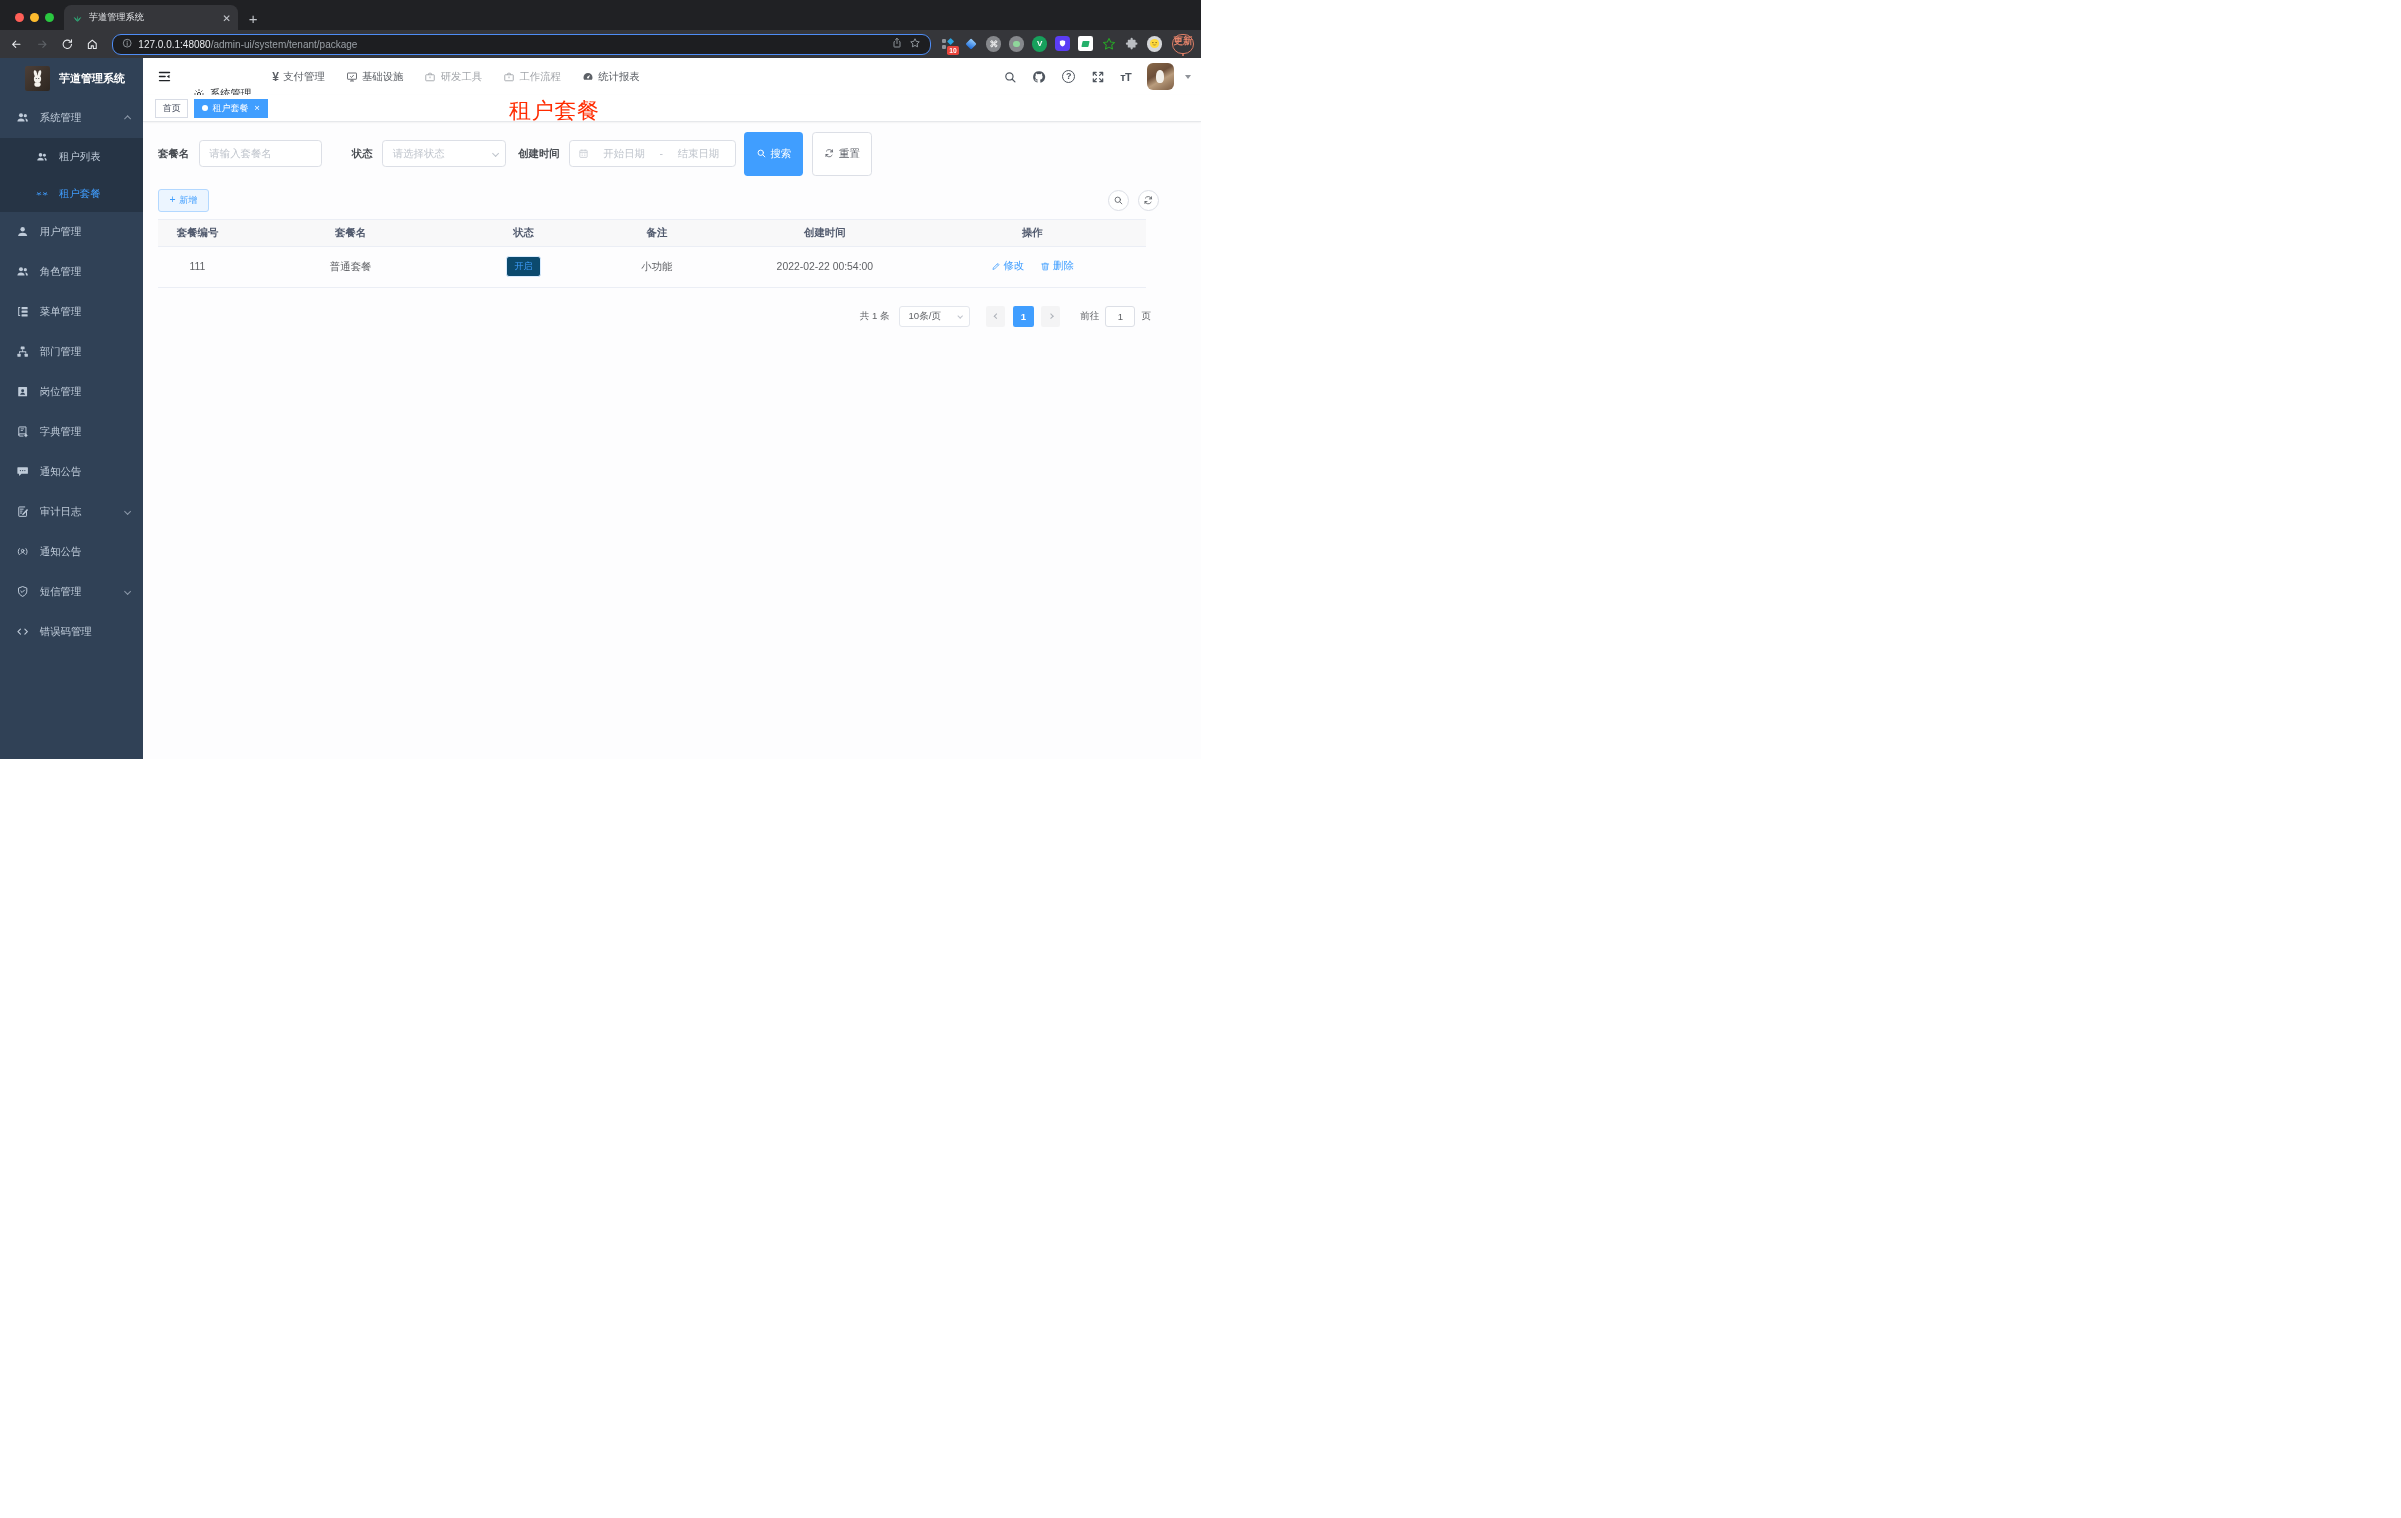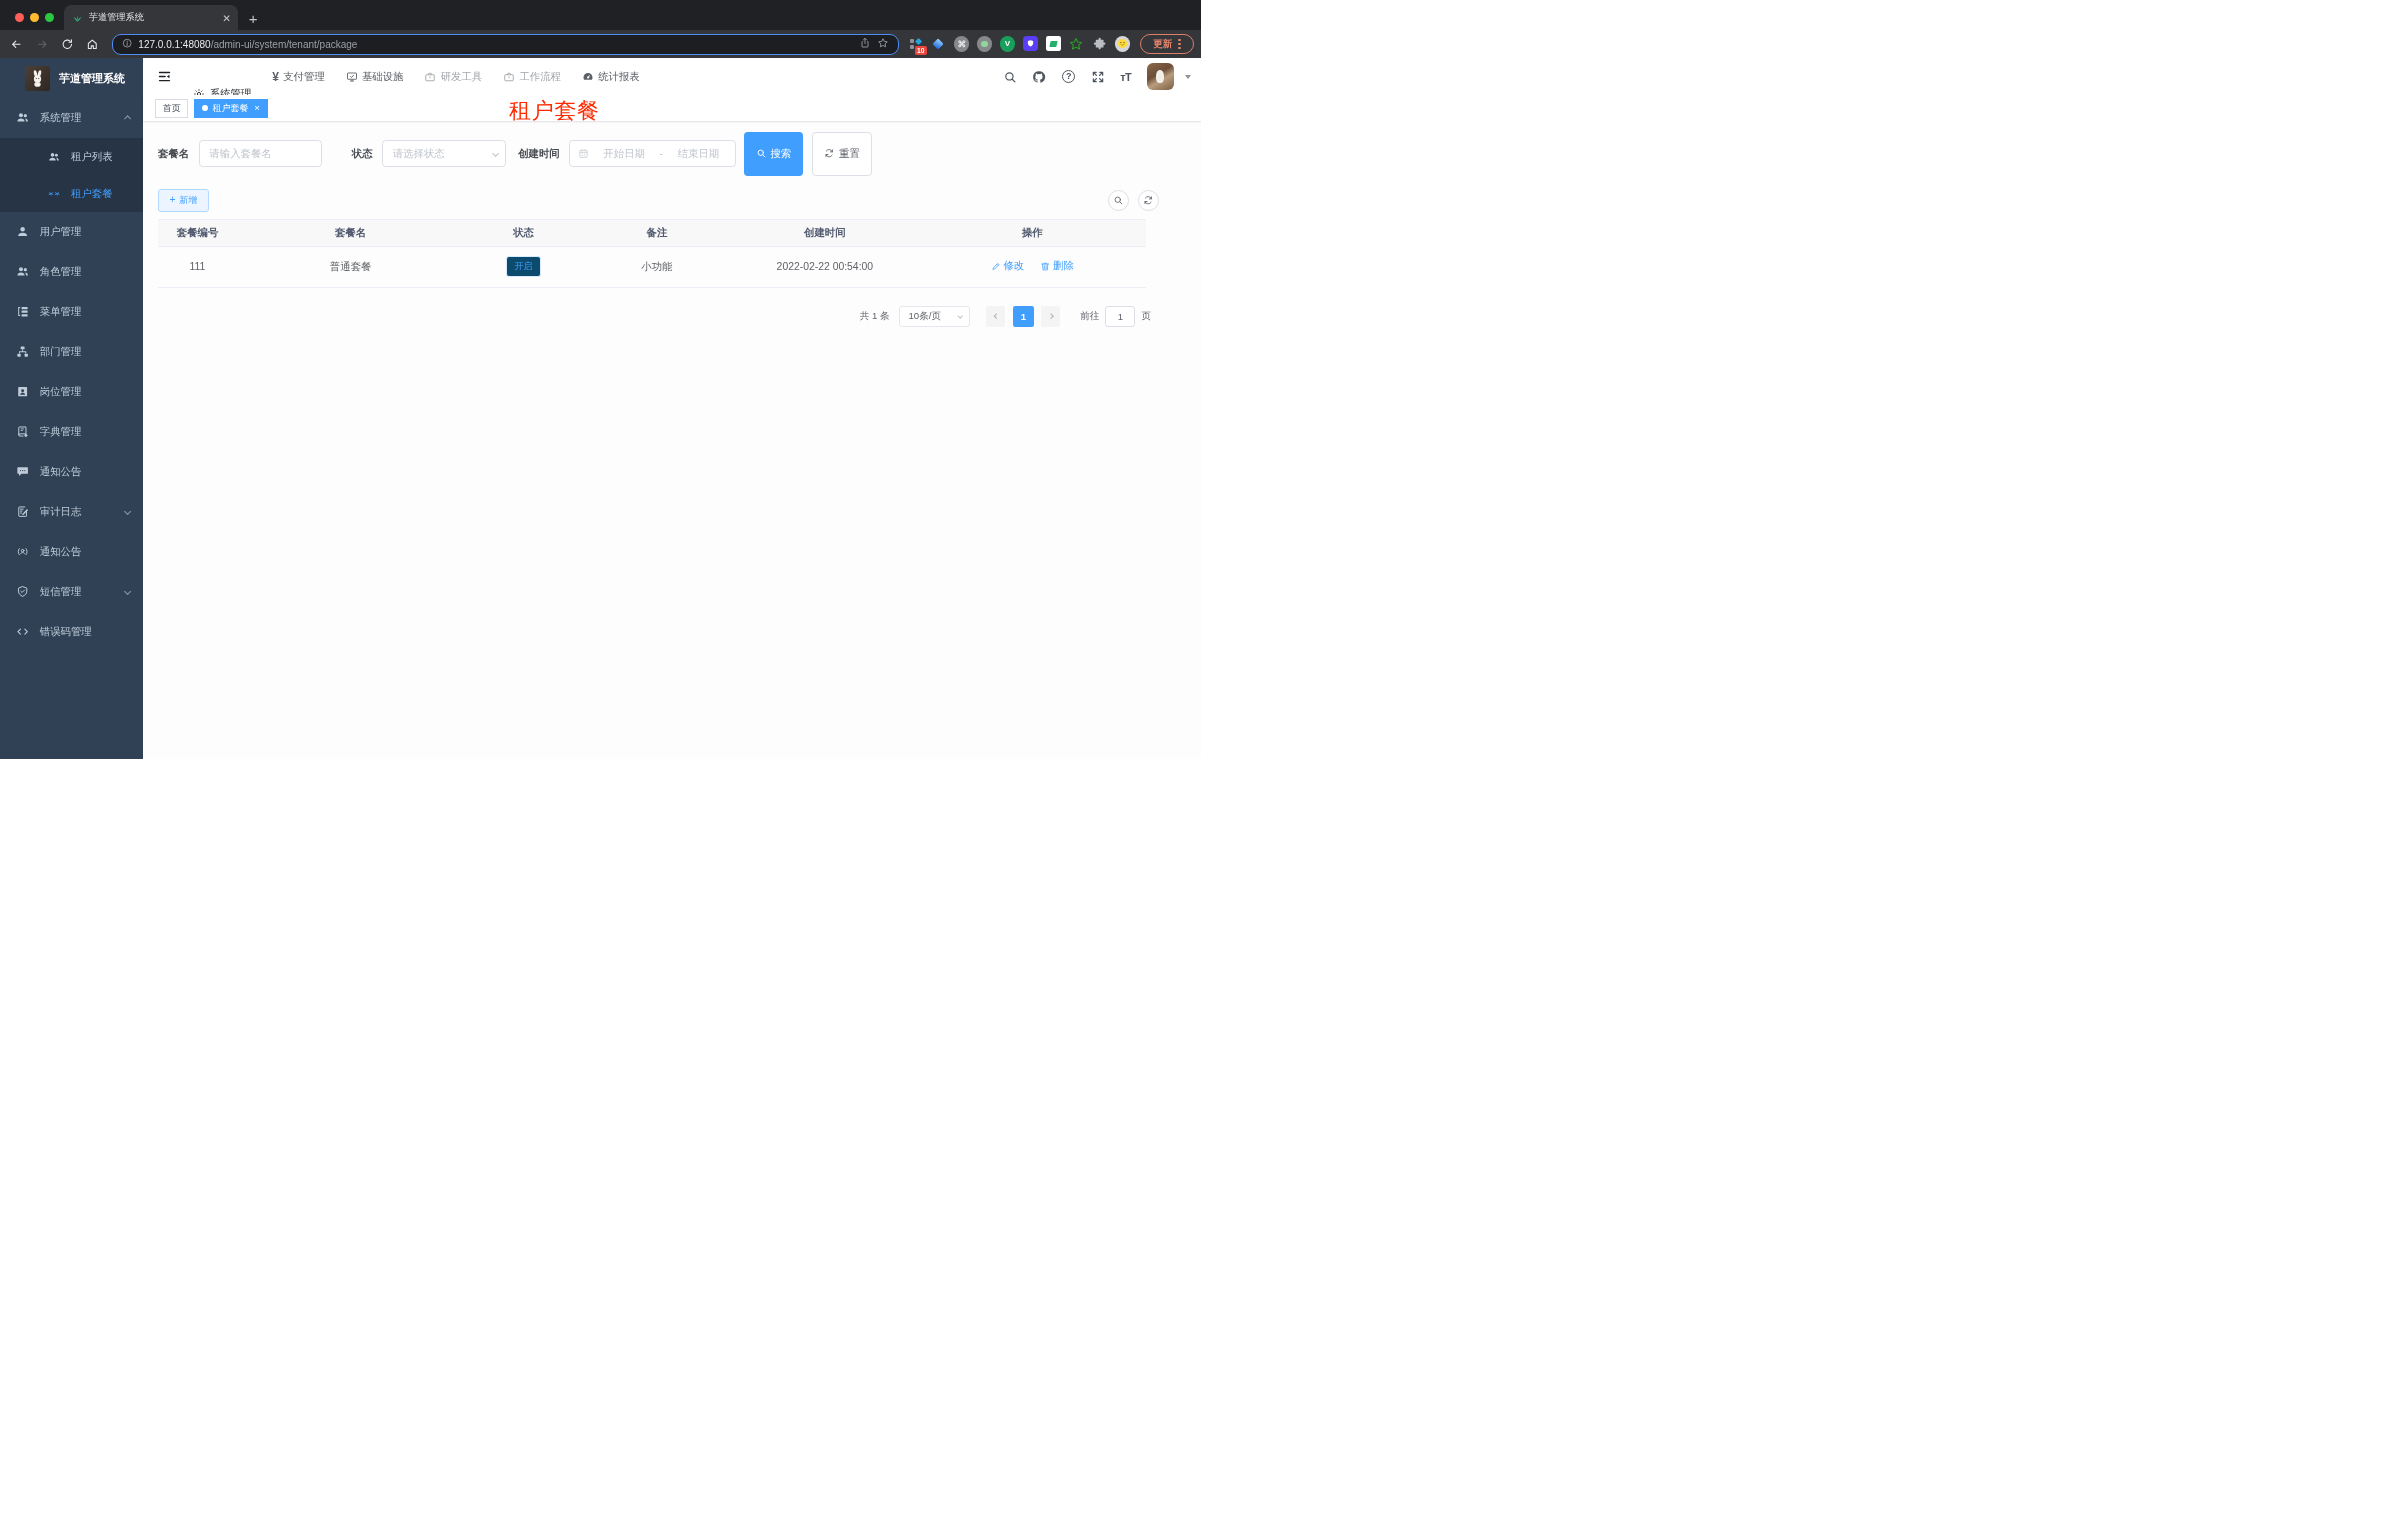--- a/index.html
+++ b/index.html
@@ -27,38 +27,38 @@
   .url-text { flex:1; font-size:10px; white-space:nowrap; overflow:hidden; }
   .url-host { color:#e8eaed; }
   .url-path { color:#9aa0a6; }
   .urlicon svg { width:12px; height:12px; }
   .extras { display:flex; align-items:center; gap:6.7px; }
   .ext { width:16.3px; height:16.3px; position:relative; display:flex; align-items:center; justify-content:center; }
   .badge { position:absolute; bottom:-3px; right:-3px; background:#e8453c; color:#fff;
     font-size:6.7px; padding:0.7px 2.2px; border-radius:1.8px; font-weight:700; line-height:1.1; }
   .update-pill { border:1.5px solid #d9robot;} 
   .update-pill { border:1.5px solid #dd7e66; color:#e4836a; border-radius:11px; height:20px;
-    display:flex; align-items:center; padding:0 12px; gap:6px; font-size:9.6px; font-weight:700; margin-left:3px; }
+    display:flex; align-items:center; padding:0 0; gap:6px; font-size:9.6px; font-weight:700; margin-left:3px;flex-direction:column; }
   .vdots { display:flex; flex-direction:column; gap:1.8px; }
   .vdots i { width:2.2px; height:2.2px; border-radius:50%; background:#e4836a; }
 
   
   .app { flex:1; display:flex; position:relative; min-height:0; }
 
   .sidebar { width:143px; background:#304156; color:#bfcbd9; flex-shrink:0; overflow:hidden; }
   .logo-row { height:40px; display:flex; align-items:center; gap:9px; padding-left:25px; }
   .logo-img { width:25px; height:25px; border-radius:2.2px; overflow:hidden; flex-shrink:0;
     background:linear-gradient(135deg,#4c3f38,#2e2620); display:flex; align-items:center; justify-content:center; }
   .logo-title { color:#fff; font-size:11px; font-weight:700; white-space:nowrap; }
   .menu-item { height:40px; display:flex; align-items:center; padding:0 13.3px 0 15.5px; font-size:10.4px; cursor:default; }
   .menu-item .mi-icon { width:13.3px; height:13.3px; margin-right:11px; flex-shrink:0; display:flex; }
   .menu-item .mi-icon svg { width:13.3px; height:13.3px; }
   .menu-item .mi-label { flex:1; white-space:nowrap; }
   .submenu { background:#263445; }
-  .submenu .menu-item { height:37px; padding-left:48px;font-family:Liberation Mono, monospace; }
+  .submenu .menu-item { height:37px; padding-left:36px;font-family:Liberation Mono, monospace; }
   .submenu .menu-item .mi-icon, .submenu .menu-item .mi-icon svg { width:12px; height:12px; }
   .menu-item.active { color:#409eff; }
   .chev { display:inline-block; width:5.2px; height:5.2px; border-right:1.2px solid currentColor;
     border-bottom:1.2px solid currentColor; flex-shrink:0; }
   .chev.up { transform:rotate(-135deg) translate(-0.7px,-0.7px); }
   .chev.down { transform:rotate(45deg); }
   .sb-chev { color:#8b98a9; }
 
   .main { flex:1; display:flex; flex-direction:column; background:#fdfdfe; min-width:0; }
 

